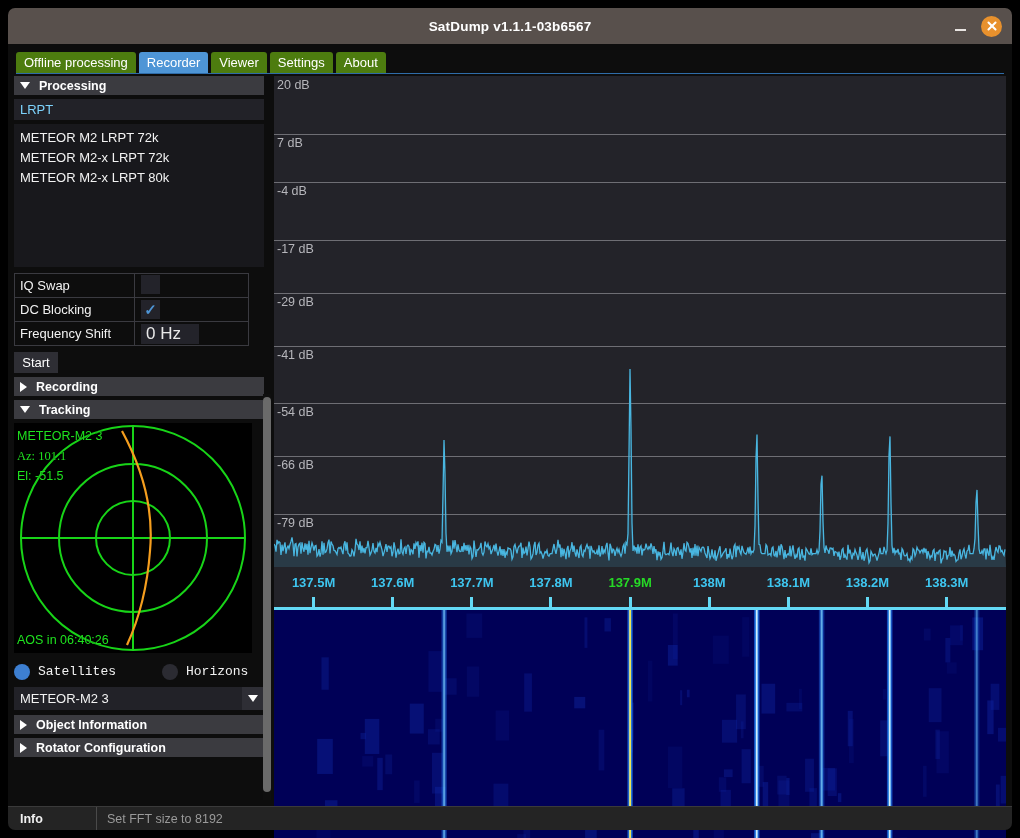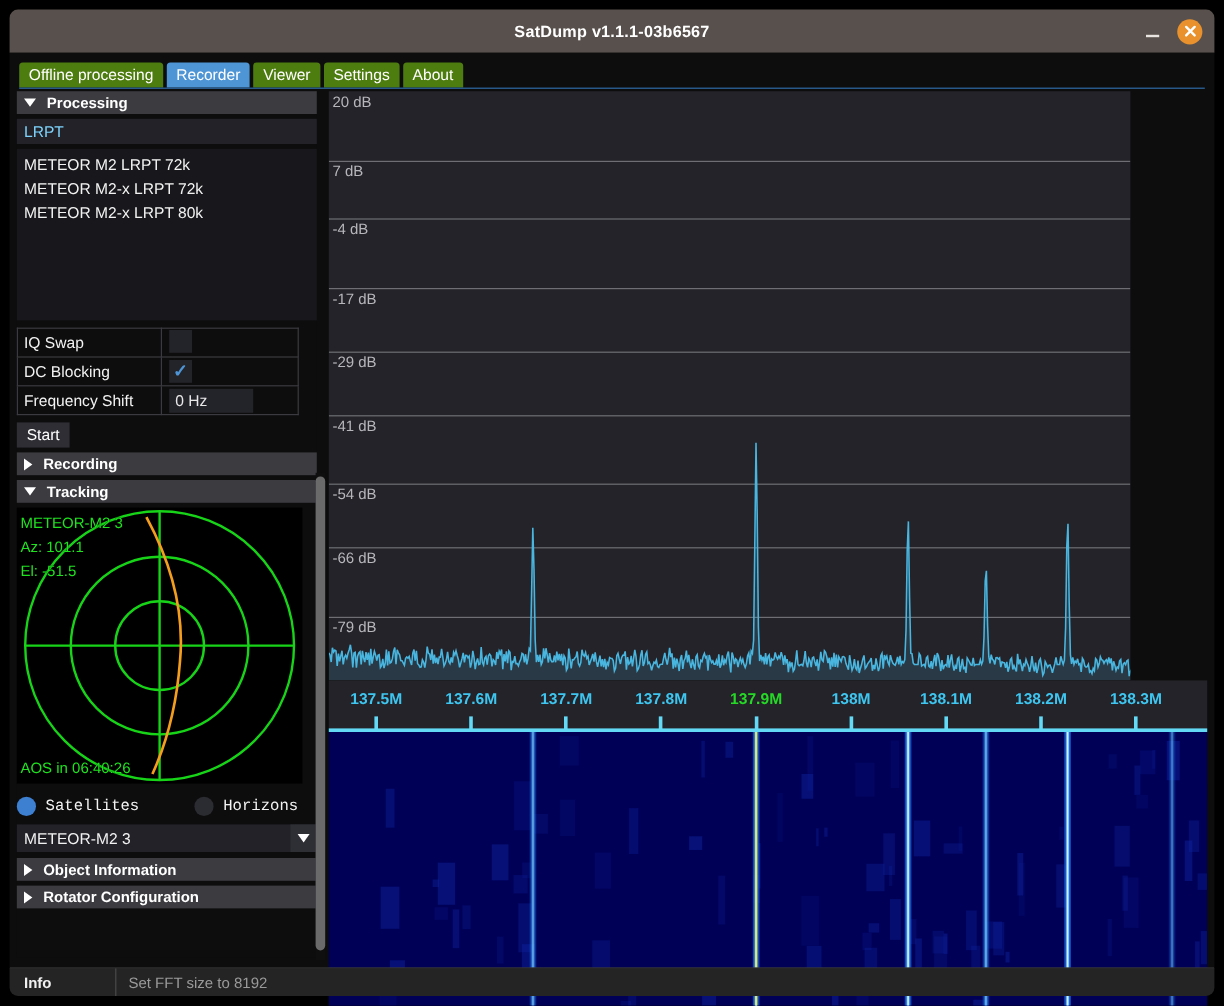--- a/index.html
+++ b/index.html
@@ -121,23 +121,23 @@
   .opt-table td.k { width: 120px; }
   .checkbox {
     width: 19px; height: 19px; background: #23232a;
     display: inline-flex; align-items: center; justify-content: center;
     cursor: pointer; margin-left: 1px;
   }
   .checkbox .tick {
     color: #4e95d6; font-size: 15px; font-weight: bold; line-height: 1;
   }
   .numfield {
-    width: 70px; height: 20px; background: #23232a;
+    width: 58px; height: 20px; background: #23232a;
     display: inline-flex; align-items: center; padding-left: 5px;
-    font-size: 13px; color: #e8e8e8; margin-left: 1px; cursor: text;
+    font-size: 17px; color: #e8e8e8; margin-left: 1px; cursor: text;
   }
   .btn-start {
     margin-top: 6px; height: 21px; width: 44px;
     background: #2e2e34; color: #ffffff; font-size: 13px;
     display: flex; align-items: center; justify-content: center;
     cursor: pointer; margin-bottom: 4px;
   }
 
   
   .polar-wrap {
@@ -180,21 +180,21 @@
   }
   .sb-thumb {
     position: absolute; left: 255px; top: 353px;
     width: 8px; height: 395px; background: #6a6a6a; border-radius: 4px;
     cursor: pointer;
   }
 
   
   .fft {
     position: absolute; left: 266px; top: 32px;
-    width: 668px; height: 491px;
+    width: 732px; height: 491px;
     background: #232329;
     overflow: hidden;
   }
   .gridline {
     position: absolute; left: 0; width: 100%; height: 1px;
     background: #6e6e74;
   }
   .ylab {
     position: absolute; left: 3px; color: #b6b6bb; font-size: 12.5px;
   }
@@ -327,21 +327,21 @@
           <g stroke="#18d418" fill="none" stroke-width="2">
             <circle cx="119" cy="115" r="112"></circle>
             <circle cx="119" cy="115" r="74"></circle>
             <circle cx="119" cy="115" r="37"></circle>
             <line x1="7" y1="115" x2="231" y2="115"></line>
             <line x1="119" y1="3" x2="119" y2="227"></line>
           </g>
           <path d="M 108 8 C 128 45, 140 85, 136 128 C 133 168, 124 198, 113 222" stroke="#f59e1e" stroke-width="2.2" fill="none"></path>
         </svg>
         <div class="polar-txt" style="left:3px; top:6px;">METEOR-M2 3</div>
-        <div class="polar-txt" style="left:3px; top:26px;">Az: 101.1</div>
+        <div class="polar-txt" style="left:3px; top:26px;font-family:Liberation Serif, serif;">Az: 101.1</div>
         <div class="polar-txt" style="left:3px; top:46px;">El: -51.5</div>
         <div class="polar-txt" style="left:3px; top:210px;">AOS in 06:40:26</div>
       </div>
 
       <div class="radio-row">
         <span class="radio on"></span>
         <span class="radio-label">Satellites</span>
         <span class="spacer-w"></span>
         <span class="radio"></span>
         <span class="radio-label">Horizons</span>

